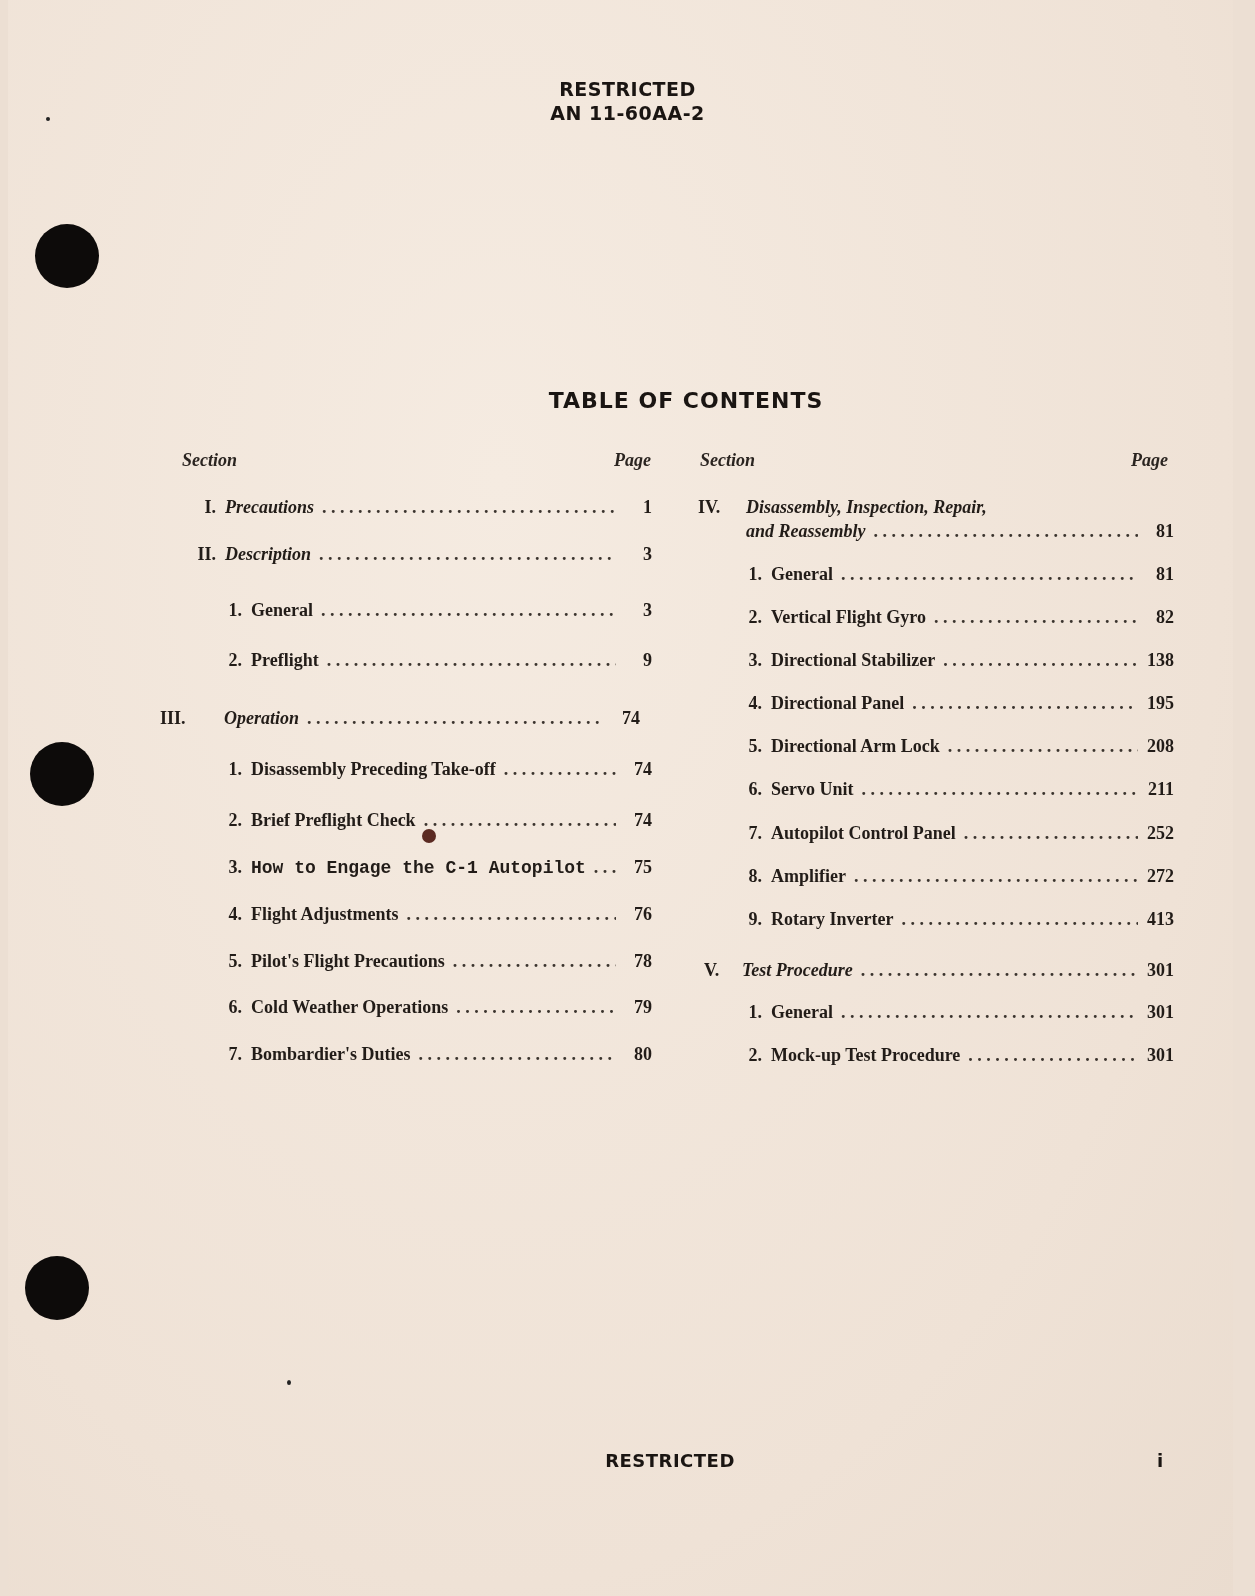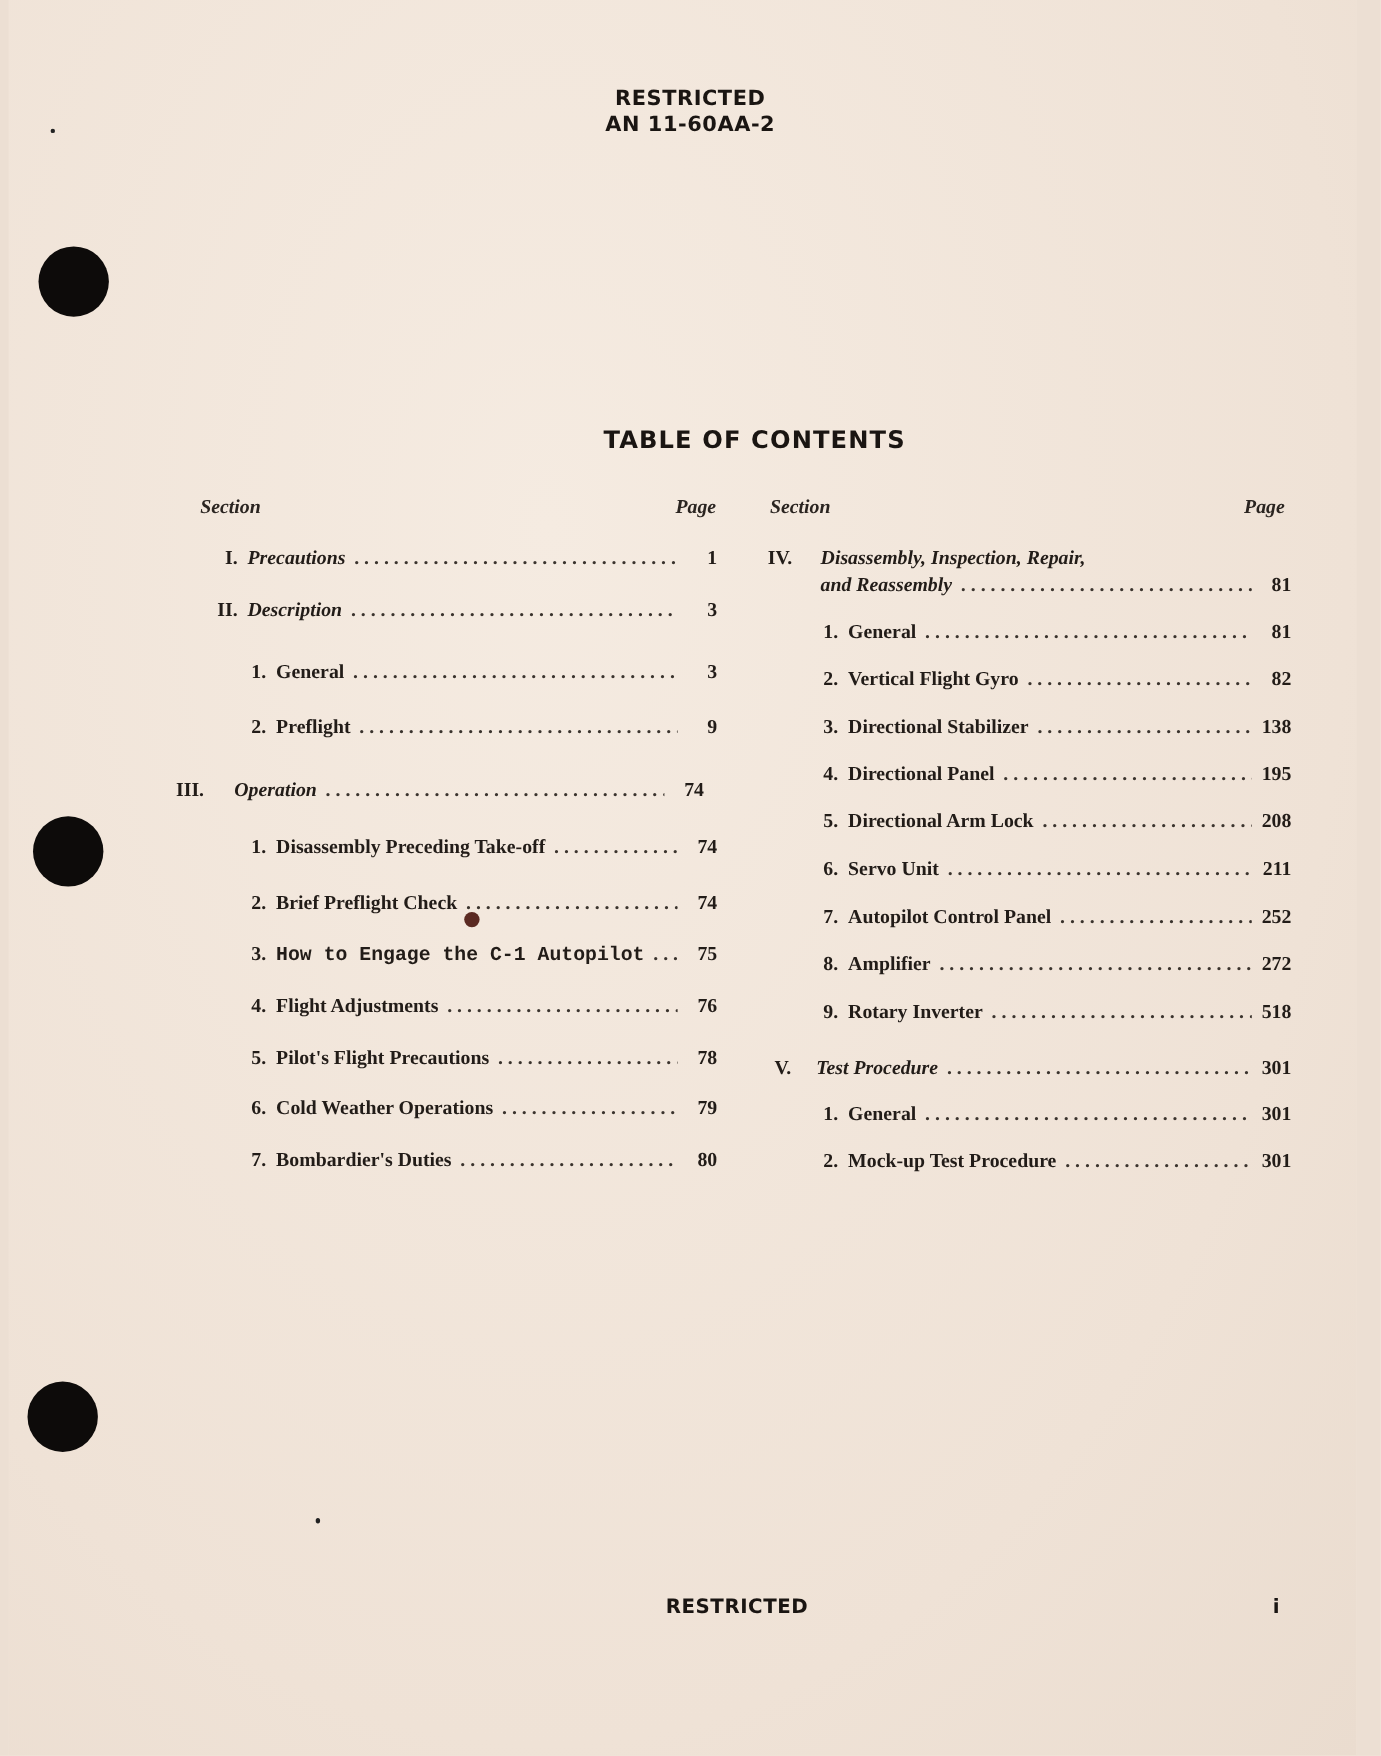--- a/index.html
+++ b/index.html
@@ -104,21 +104,21 @@
   <span class="pg">3</span>
 </div>
 <div class="row" style="left:224px; top:650px; width:428px;">
   <span class="num" style="width:18px;">2.</span>
   <span class="lbl" style="margin-left:9px;">Preflight</span>
   <span class="dots"></span>
   <span class="pg">9</span>
 </div>
 <div class="row" style="left:160px; top:708px; width:480px;">
   <span class="num" style="width:34px; text-align:left;">III.</span>
-  <span class="lbl ital" style="margin-left:19px;">Operation</span>
+  <span class="lbl ital" style="margin-left:30px;">Operation</span>
   <span class="dots"></span>
   <span class="pg">74</span>
 </div>
 <div class="row" style="left:224px; top:759px; width:428px;">
   <span class="num" style="width:18px;">1.</span>
   <span class="lbl" style="margin-left:9px;">Disassembly Preceding Take-off</span>
   <span class="dots"></span>
   <span class="pg">74</span>
 </div>
 <div class="row" style="left:224px; top:810px; width:428px;">
@@ -212,21 +212,21 @@
 <div class="row" style="left:744px; top:866px; width:430px;">
   <span class="num" style="width:18px;">8.</span>
   <span class="lbl" style="margin-left:9px;">Amplifier</span>
   <span class="dots"></span>
   <span class="pg">272</span>
 </div>
 <div class="row" style="left:744px; top:909px; width:430px;">
   <span class="num" style="width:18px;">9.</span>
   <span class="lbl" style="margin-left:9px;">Rotary Inverter</span>
   <span class="dots"></span>
-  <span class="pg">518</span>
+  <span class="pg">413</span>
 </div>
 <div class="row" style="left:704px; top:960px; width:470px;">
   <span class="num" style="width:24px; text-align:left;">V.</span>
   <span class="lbl ital" style="margin-left:14px;text-align:center;">Test Procedure</span>
   <span class="dots"></span>
   <span class="pg">301</span>
 </div>
 <div class="row" style="left:744px; top:1002px; width:430px;">
   <span class="num" style="width:18px;">1.</span>
   <span class="lbl" style="margin-left:9px;">General</span>

